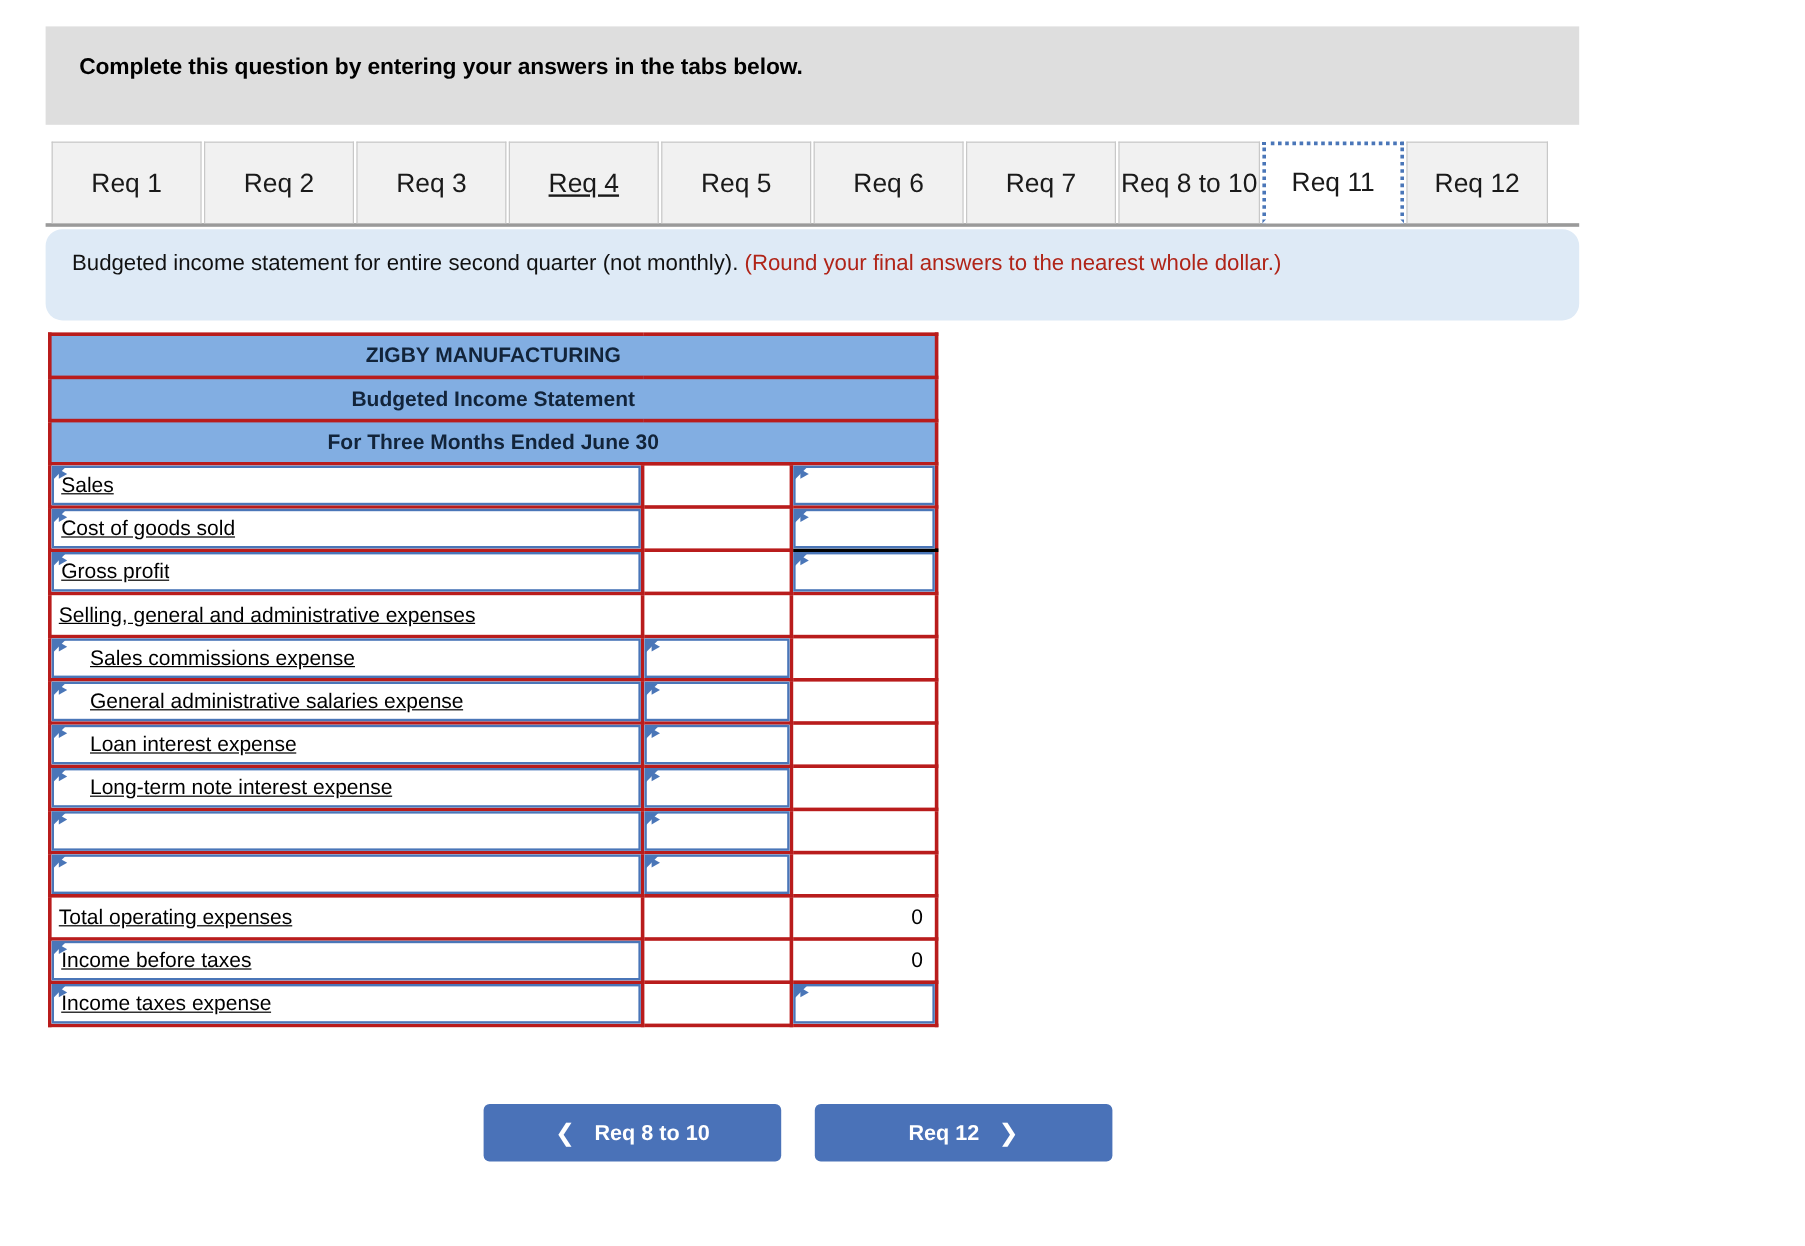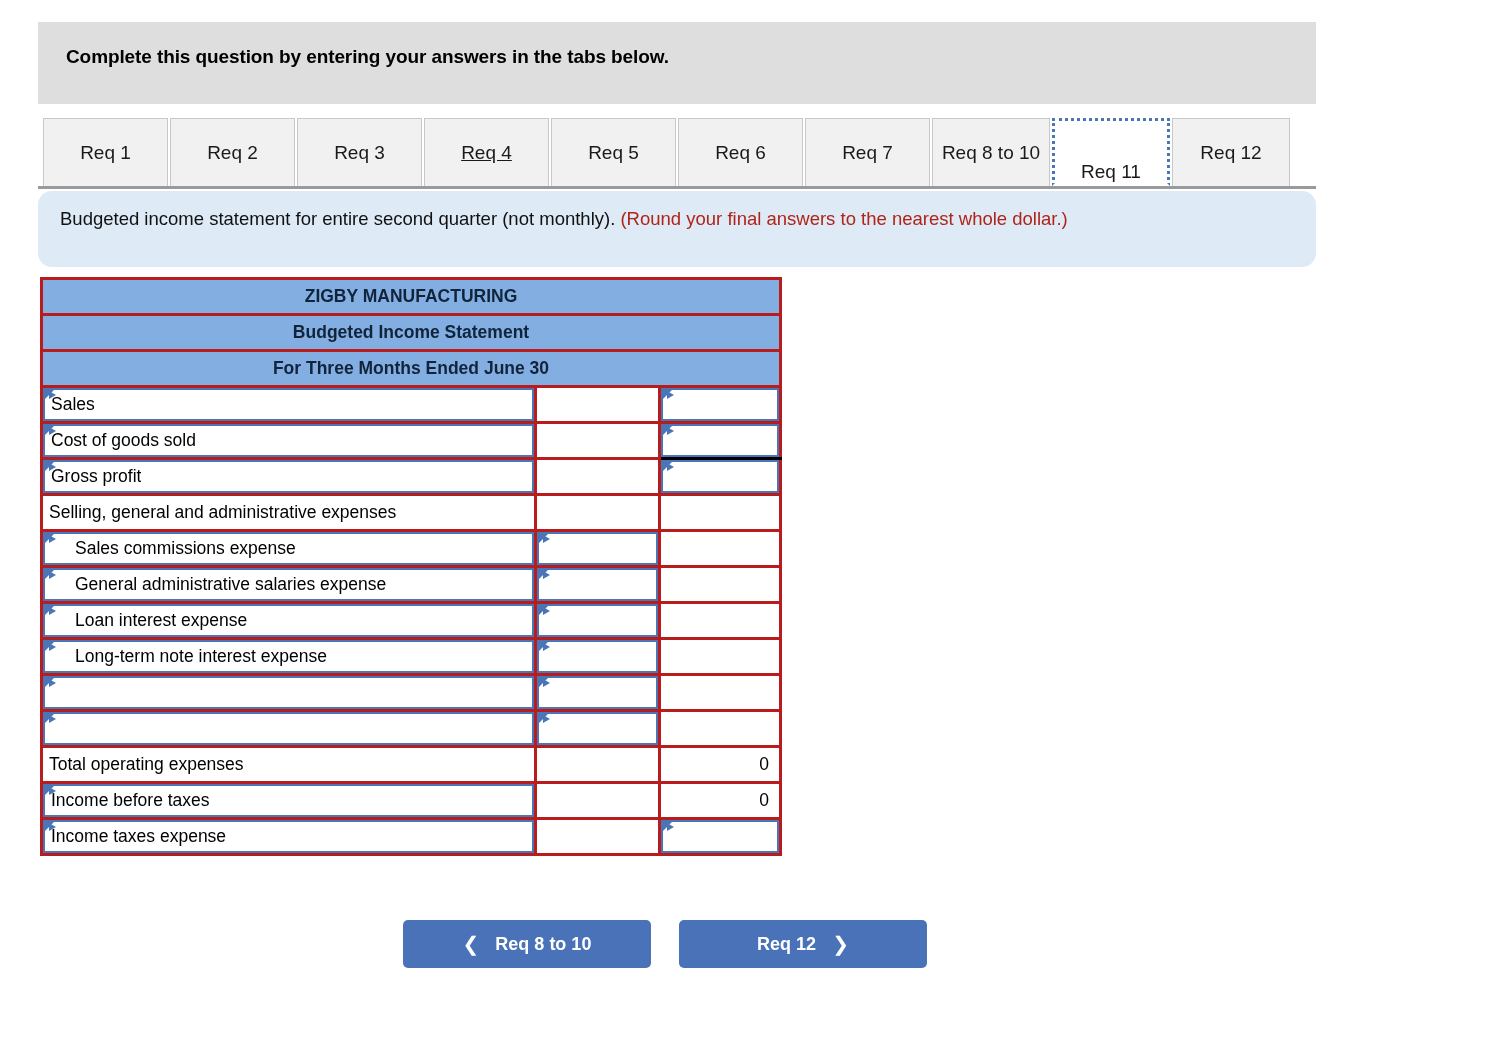--- a/index.html
+++ b/index.html
@@ -64,35 +64,34 @@
   }
   .tab {
     height: 68px;
     background: #f1f1f1;
     border: 1px solid #c8c8c8;
     border-bottom: none;
     box-sizing: border-box;
     display: flex;
     align-items: center;
     justify-content: center;
-    font-size: 19px;
+    font-size: 22px;
     color: #1a1a1a;
     margin-right: 2px;
     padding: 0 10px;
     white-space: nowrap;
     cursor: pointer;
   }
   .tab.active {
     background: #ffffff;
     border: 3px dotted #4a76b8;
     border-bottom: 3px solid #ffffff;
     z-index: 5;
     position: relative;
     font-weight: normal;
-    align-items: flex-end;
   }
 
   
   .req-banner {
     position: absolute;
     left: 38px;
     top: 191px;
     width: 1278px;
     height: 76px;
     background: #deeaf6;
@@ -170,20 +169,21 @@
     width: 0;
     height: 0;
     border-left: 7px solid #4a76b8;
     border-top: 4px solid transparent;
     border-bottom: 4px solid transparent;
   }
   .labeltext {
     padding-left: 6px;
     white-space: nowrap;
     overflow: hidden;
+    text-decoration: underline;
   }
   .labeltext.indent { padding-left: 30px; }
 
   .valtext {
     width: 100%;
     text-align: right;
     padding-right: 10px;
     box-sizing: border-box;
     white-space: nowrap;
   }

